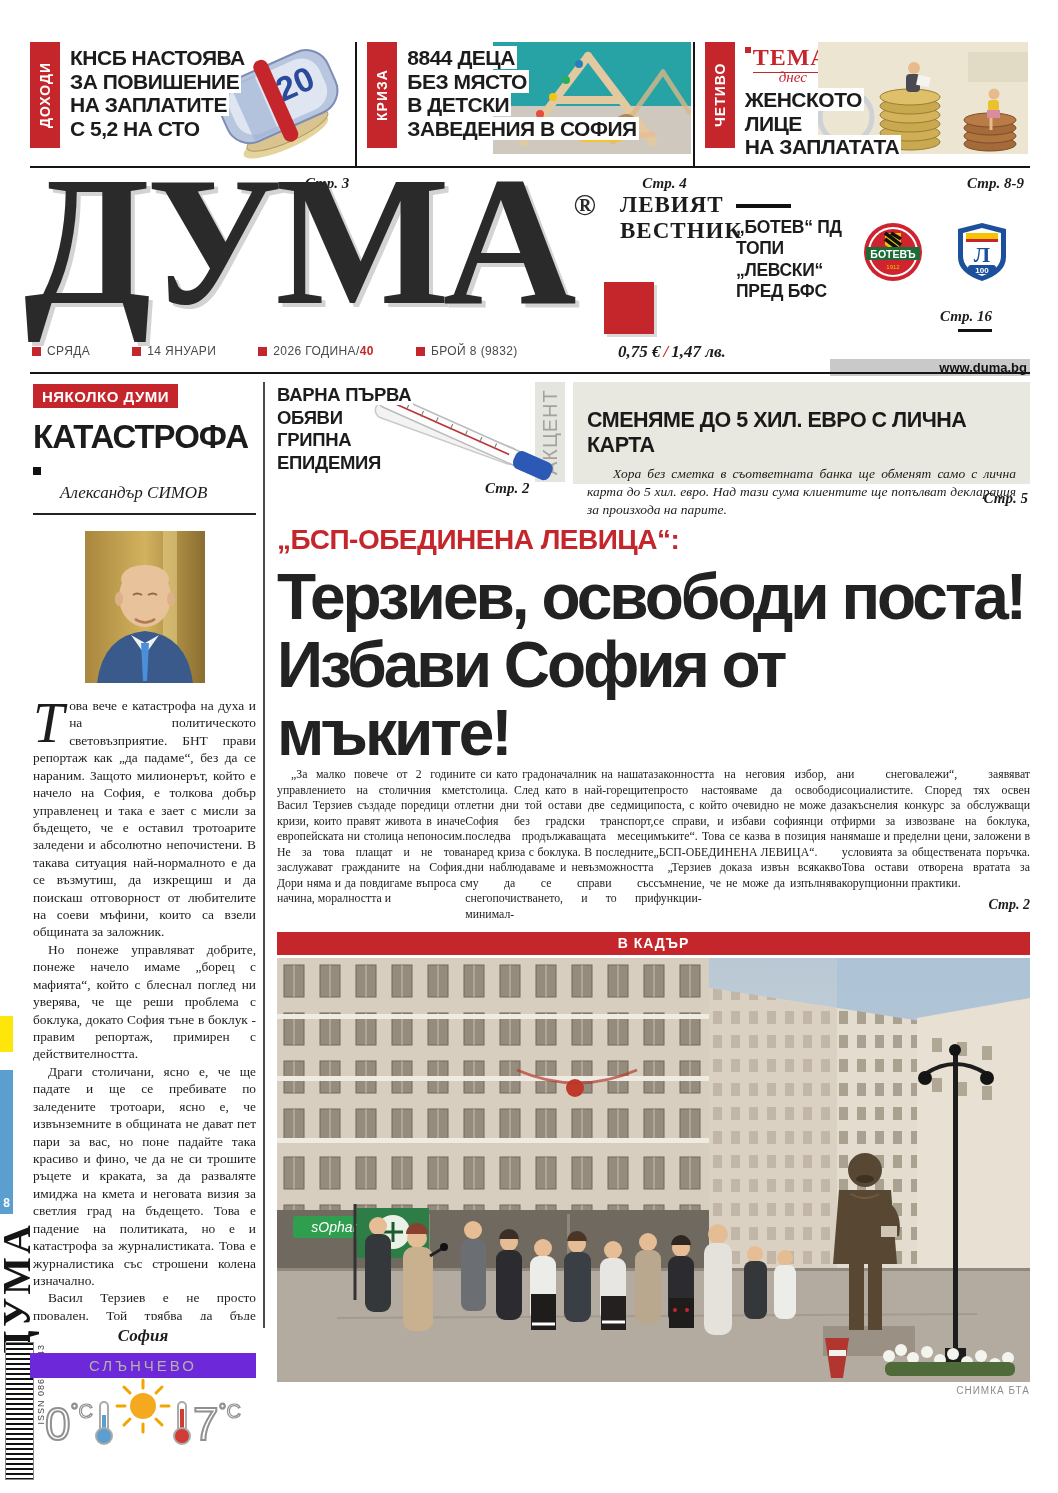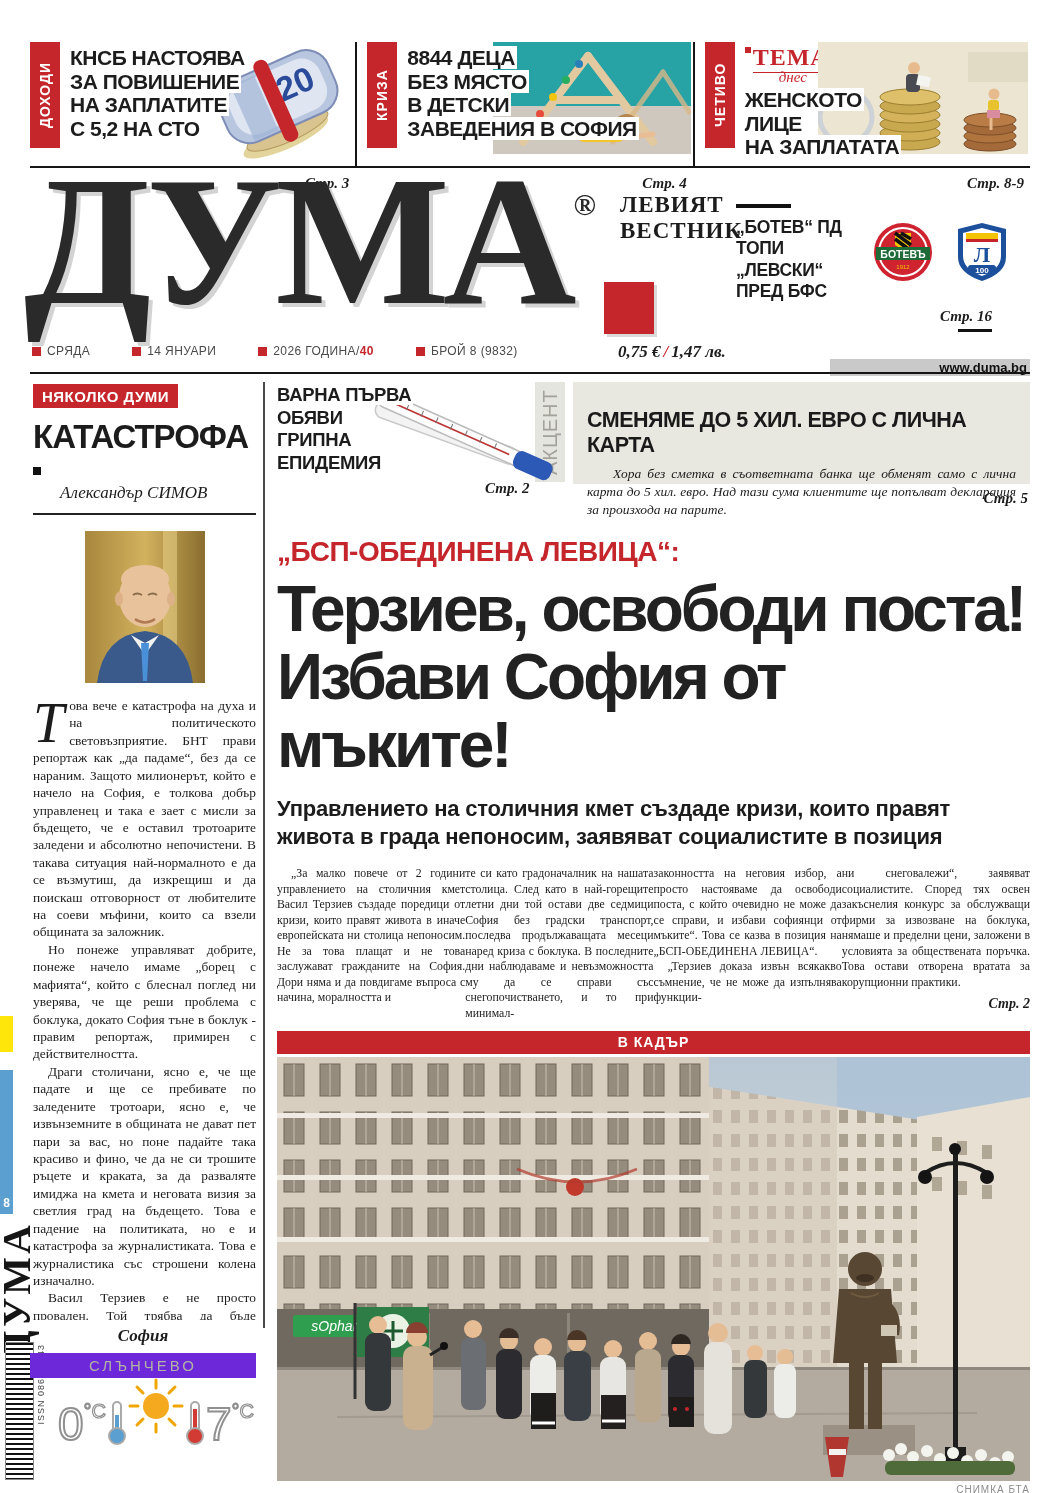--- a/index.html
+++ b/index.html
@@ -24,21 +24,21 @@
   
   .masthead{position:absolute;left:30px;top:178px;width:1000px;height:192px;}
   .duma{position:absolute;left:-6px;top:-30px;font:bold 185px/1 "Liberation Serif",serif;letter-spacing:-7px;color:#2a2a2a;
         text-shadow:4px 4px 0 rgba(130,130,130,.35);}
   .duma sup{font-size:30px;letter-spacing:0;vertical-align:88px;margin-left:4px;text-shadow:none;}
   .tagline{position:absolute;left:590px;top:14px;font:bold 23px/1.15 "Liberation Serif",serif;white-space:pre-line;letter-spacing:1px;}
   .redsq{position:absolute;left:574px;top:104px;width:50px;height:52px;background:#c5262c;box-shadow:3px 3px 0 rgba(130,130,130,.3);}
   .sport{position:absolute;left:706px;top:26px;width:294px;height:140px;}
   .sport-rule{width:55px;height:4px;background:#111;margin-bottom:9px;}
   .sport-head{float:left;width:108px;font:bold 17.5px/1.22 "Liberation Sans",sans-serif;letter-spacing:-0.3px;white-space:pre-line;}
-  .sport-logos{float:right;display:flex;gap:18px;margin:4px 18px 0 0;}
+  .sport-logos{float:right;display:flex;gap:28px;margin:4px 18px 0 0;}
   .sport-ref{position:absolute;right:38px;top:104px;font:bold italic 15px "Liberation Serif",serif;}
   .sport-ref:after{content:"";display:block;width:34px;height:3px;background:#111;margin:4px 0 0 auto;}
   .dateline{position:absolute;left:2px;bottom:12px;display:flex;font:12px "Liberation Sans",sans-serif;color:#4a4a4a;letter-spacing:.4px;}
   .dl-item{margin-right:42px;display:flex;align-items:center;}
   .dl-sq{width:9px;height:9px;background:#c5262c;margin-right:6px;flex:none;}
   .dl-red{color:#c5262c;font-weight:bold;}
   .price{position:absolute;left:588px;bottom:8px;font:bold italic 17px "Liberation Serif",serif;}
   .price .sep{color:#c5262c;padding:0 3px;}
   .sitebar{position:absolute;right:0;bottom:-6px;width:200px;height:17px;background:#c9c9c9;text-align:right;
            font:bold 13px/17px "Liberation Sans",sans-serif;color:#111;padding-right:3px;box-sizing:border-box;}
@@ -65,41 +65,41 @@
   .barcode{position:absolute;left:5px;top:1342px;width:27px;height:136px;
            background:repeating-linear-gradient(180deg,#111 0 2px,#fff 2px 5px);border:1px solid #888;}
   .issn{position:absolute;left:36px;top:1344px;writing-mode:vertical-rl;transform:rotate(180deg);
         font:9px "Liberation Sans",sans-serif;color:#444;letter-spacing:1px;}
   .vline{position:absolute;left:263px;top:382px;width:2px;height:946px;background:#4a4a4a;}
   
   .weather{position:absolute;left:30px;top:1326px;width:226px;text-align:center;}
   .w-city{font:bold italic 17px "Liberation Serif",serif;}
   .w-cond{background:#6d28d9;color:#b2b2a6;font:15px "Liberation Sans",sans-serif;letter-spacing:3px;
           padding:4px 0;margin:7px 0 16px;}
-  .w-row{display:flex;align-items:center;justify-content:flex-end;padding:0 2px;}
+  .w-row{display:flex;align-items:center;justify-content:center;padding:0 2px;}
   .w-temp{font:46px "Liberation Sans",sans-serif;color:#fff;-webkit-text-stroke:2px #909090;}
   .w-temp .deg{font-size:20px;-webkit-text-stroke:1.2px #909090;vertical-align:22px;}
   .w-sun{transform:translateY(-16px);}
   
   .main{position:absolute;left:277px;top:382px;width:753px;}
   .row1{position:relative;height:134px;}
   .flu-head{position:absolute;left:0;top:2px;z-index:2;font:bold 18.5px/1.22 "Liberation Sans",sans-serif;
             letter-spacing:-0.3px;white-space:pre-line;}
   .flu-head .hl{background:#fff;box-decoration-break:clone;-webkit-box-decoration-break:clone;padding:0 2px 0 0;}
   .thermo{position:absolute;left:72px;top:-2px;z-index:1;}
   .flu-ref{position:absolute;left:208px;top:98px;font:bold italic 15px "Liberation Serif",serif;}
   .accent{position:absolute;left:258px;top:0;width:30px;height:100px;background:#e5e5df;color:#a3a39b;
           writing-mode:vertical-rl;transform:rotate(180deg);font:20px/30px "Liberation Sans",sans-serif;
           text-align:center;letter-spacing:1px;}
   .euro-box{position:absolute;left:296px;top:0;width:457px;height:102px;background:#e9e8e0;
             padding:26px 14px;box-sizing:border-box;}
   .euro-box h3{margin:0 0 7px;font:bold 21.5px "Liberation Sans",sans-serif;letter-spacing:-0.5px;color:#1a1a1a;}
   .euro-box p{margin:0;font:italic 13.5px/1.32 "Liberation Serif",serif;text-align:justify;text-indent:26px;}
   .euro-ref{position:absolute;right:2px;top:108px;font:bold italic 15px "Liberation Serif",serif;}
-  .kicker{font:bold 28px "Liberation Sans",sans-serif;color:#c5262c;letter-spacing:-0.5px;margin:20px 0 8px;}
+  .kicker{font:bold 28px "Liberation Sans",sans-serif;color:#c5262c;letter-spacing:-0.5px;margin:8px 0 8px;}
   .lead-h{font:bold 64px/1.06 "Liberation Sans",sans-serif;letter-spacing:-3px;color:#222;}
   .lead-sub{font:bold 22px/1.25 "Liberation Sans",sans-serif;letter-spacing:-0.2px;white-space:pre-line;margin:16px 0 16px;}
   .lead-cols{display:flex;gap:0;}
   .lcol{flex:1;font-size:11.8px;line-height:1.31;text-align:justify;}
   .lcol p{margin:0;text-indent:14px;}
   .lcol p.cont{text-indent:0;}
   .lead-ref{text-align:right;font:bold italic 14px "Liberation Serif",serif;margin-top:6px;}
   .kadar{margin-top:10px;height:23px;background:#c5262c;color:#fff;text-align:center;
          font:bold 14px/23px "Liberation Sans",sans-serif;letter-spacing:1px;}
   .photo{display:block;margin-top:3px;}
@@ -391,22 +391,20 @@
       <div class="euro-box">
         <h3>СМЕНЯМЕ ДО 5 ХИЛ. ЕВРО С ЛИЧНА КАРТА</h3>
         <p>Хора без сметка в съответната банка ще обменят само с лична карта до 5 хил. евро. Над тази сума клиентите ще попълват декларация за произхода на парите.</p>
       </div>
       <div class="euro-ref">Стр. 5</div>
     </div>
 
     <div class="kicker">„БСП-ОБЕДИНЕНА ЛЕВИЦА“:</div>
     <div class="lead-h">Терзиев, освободи поста!</div>
     <div class="lead-h">Избави София от мъките!</div>
-    <div class="lead-sub">Управлението на столичния кмет създаде кризи, които правят
-живота в града непоносим, заявяват социалистите в позиция</div>
 
     <div class="lead-cols">
       <div class="lcol">
           <p>„За малко повече от 2 години управлението на столичния кмет Васил Терзиев създаде поредици от кризи, които правят живота в иначе европейската ни столица непоносим. Не за това плащат и не това заслужават гражданите на София. Дори няма и да повдигаме въпроса с начина, моралността и</p>
         </div>
       <div class="lcol">
           <p class="cont">те си като градоначалник на нашата столица. След като в най-горещите летни дни той остави две седмици София без градски транспорт, последва продължаващата месеци наред криза с боклука. В последните дни наблюдаваме и невъзможността му да се справи със снегопочистването, и то при минимал-</p>
         </div>
       <div class="lcol">
           <p class="cont">законността на неговия избор, а просто настояваме да освободи поста, с който очевидно не може да се справи, и избави софиянци от мъките“. Това се казва в позиция на „БСП-ОБЕДИНЕНА ЛЕВИЦА“.</p>

